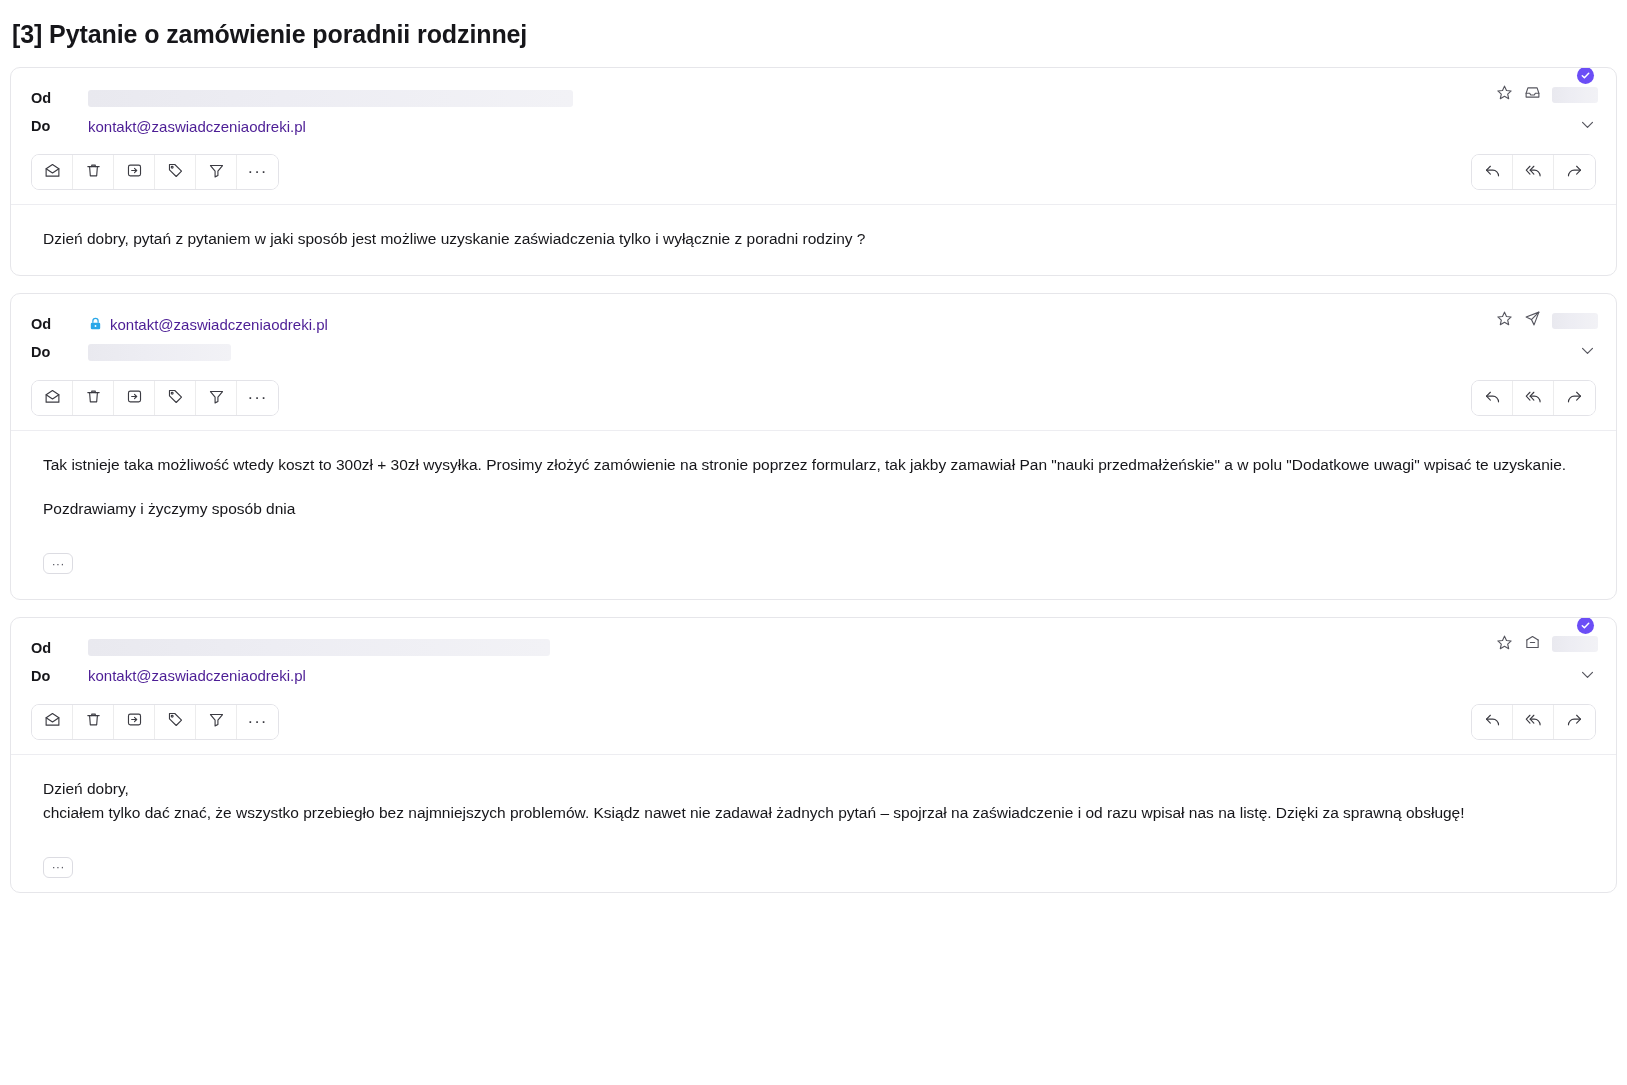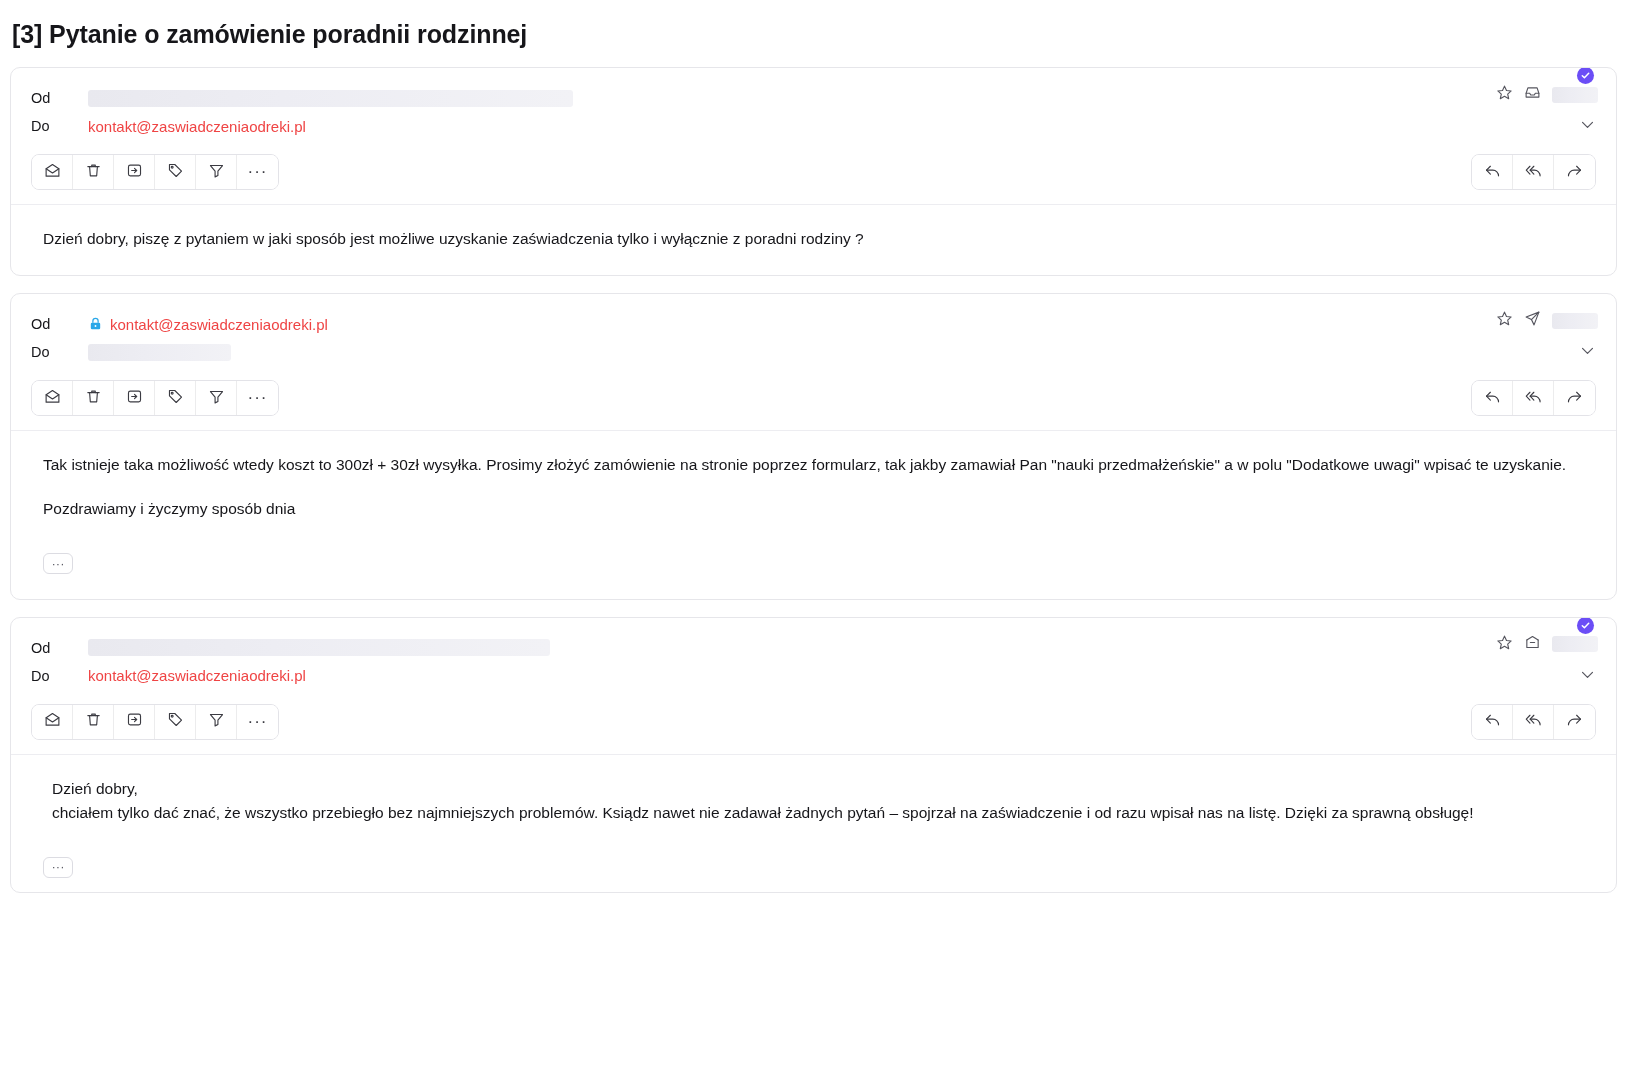--- a/index.html
+++ b/index.html
@@ -36,27 +36,27 @@
   }
 
   .addr-row {
     display: flex;
     align-items: center;
     min-height: 28px;
     font-size: 15px;
   }
   .addr-label {
     width: 57px;
-    font-weight: normal;
+    font-weight: bold;
     color: #16161a;
     font-size: 14.5px;
     flex: none;
   }
   .addr-value {
-    color: #ef4444;
+    color: #4c1d95;
     font-size: 15px;
     display: flex;
     align-items: center;
     gap: 7px;
   }
 
   .redacted {
     display: inline-block;
     height: 17px;
     border-radius: 3px;
@@ -266,21 +266,21 @@
             <svg width="17" height="17" viewBox="0 0 24 24" fill="none" stroke="#3b3b42" stroke-width="1.6" stroke-linecap="round" stroke-linejoin="round">
                 <polyline points="15,6 20.5,11.5 15,17"></polyline>
                 <path d="M20.5 11.5h-9a8 8 0 0 0-8 8"></path>
               </svg>
           </span>
         </div>
       </div>
     </div>
 
     <div class="msg-body">
-      <p>Dzień dobry, piszę z pytaniem w jaki sposób jest możliwe uzyskanie zaświadczenia tylko i wyłącznie z poradni rodziny ?</p>
+      <p>Dzień dobry, pytań z pytaniem w jaki sposób jest możliwe uzyskanie zaświadczenia tylko i wyłącznie z poradni rodziny ?</p>
     </div>
   </div>
 
   <div class="msg">
     <div class="msg-head">
       <div class="addr-row">
         <span class="addr-label">Od</span>
         <span class="addr-value">
           <span class="lock-icon">
             <svg width="15" height="16" viewBox="0 0 24 24" fill="none">
@@ -518,19 +518,19 @@
             <svg width="17" height="17" viewBox="0 0 24 24" fill="none" stroke="#3b3b42" stroke-width="1.6" stroke-linecap="round" stroke-linejoin="round">
                 <polyline points="15,6 20.5,11.5 15,17"></polyline>
                 <path d="M20.5 11.5h-9a8 8 0 0 0-8 8"></path>
               </svg>
           </span>
         </div>
       </div>
     </div>
 
     <div class="msg-body body-compact">
-      <p style="white-space: pre-line; margin-left: 9px;">Dzień dobry,
+      <p style="white-space: pre-line;">Dzień dobry,
 chciałem tylko dać znać, że wszystko przebiegło bez najmniejszych problemów. Ksiądz nawet nie zadawał żadnych pytań – spojrzał na zaświadczenie i od razu wpisał nas na listę. Dzięki za sprawną obsługę!</p>
       <div class="expand-dots">···</div>
     </div>
   </div>
 
 </div>
 
 </body></html>

